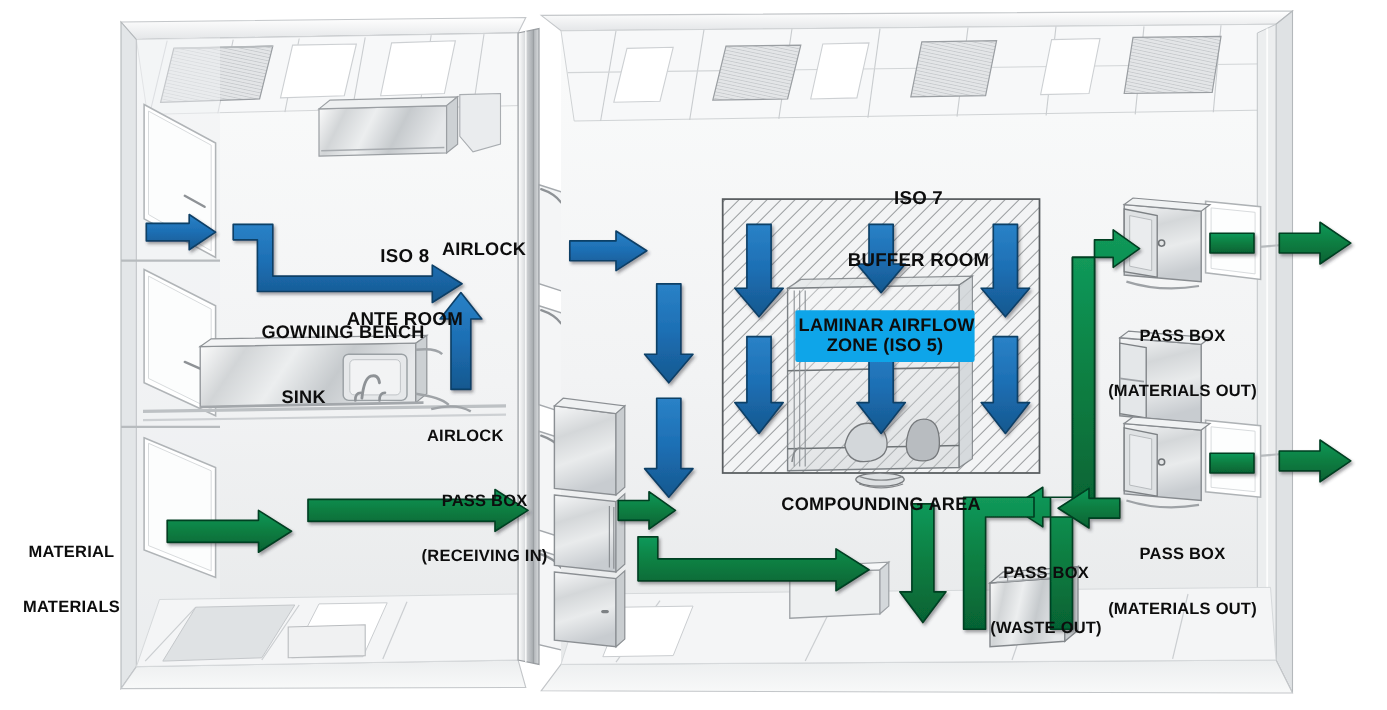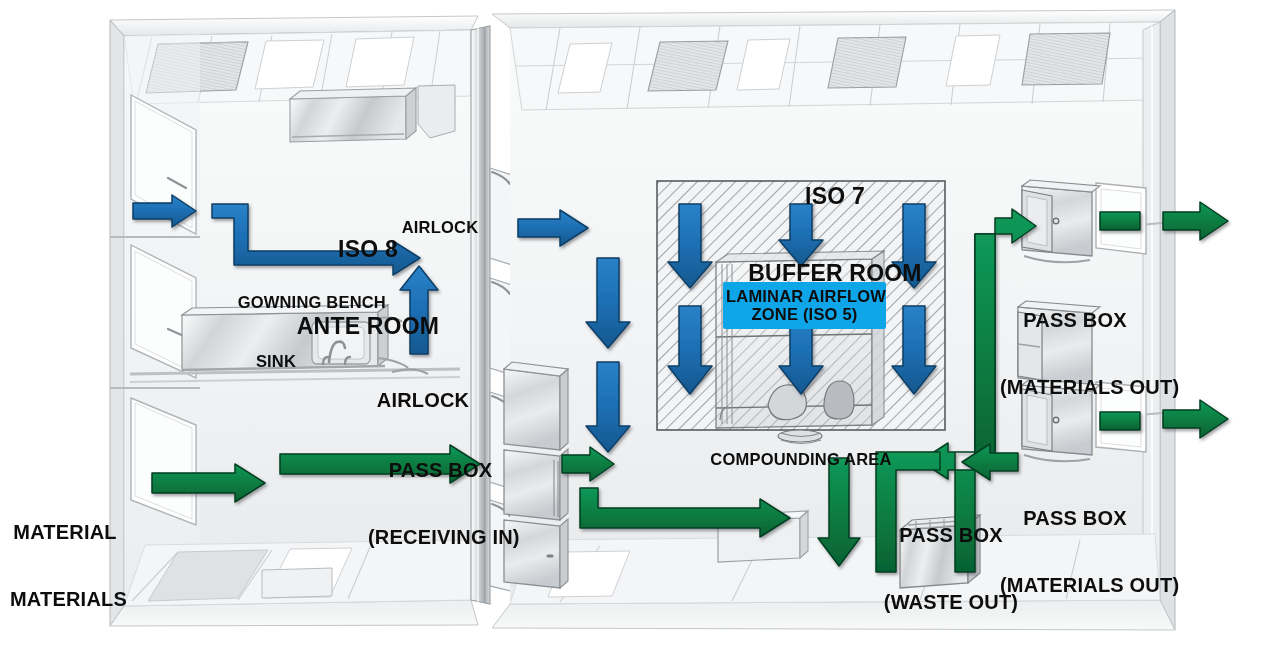--- a/index.html
+++ b/index.html
@@ -1,23 +1,23 @@
 <!DOCTYPE html>
 <html><head>
 <meta charset="utf-8">
 <style>
   html,body{margin:0;padding:0;background:#ffffff;}
   body{width:1261px;height:645px;overflow:hidden;font-family:"Liberation Sans",sans-serif;}
   #stage{position:relative;width:1261px;height:645px;background:#ffffff;}
   svg.layer{position:absolute;left:0;top:0;width:1261px;height:645px;}
   .lbl{position:absolute;color:#0d0d0d;font-weight:bold;font-family:"Liberation Sans",sans-serif;
        text-align:center;line-height:1.12;white-space:pre;letter-spacing:.2px;}
-  .lbl-20{font-size:23px;}
+  .lbl-20{font-size:17px;}
   .lbl-17{font-size:16.5px;}
-  .lbl-16{font-size:20px;}
+  .lbl-16{font-size:15px;}
 </style>
 </head>
 <body>
 
 <div id="stage">
 
   <svg class="layer" viewBox="0 0 1261 645">
     <defs>
       <linearGradient id="wallGrad" x1="0" y1="0" x2="0" y2="1">
         <stop offset="0%" stop-color="#fafbfb"></stop>
@@ -411,21 +411,21 @@
       <div>ISO 7</div>
       <div>BUFFER ROOM</div>
     </div>
 
     <div style="position:absolute;left:723px;top:282px;width:157px;padding:5px 3px;background:#0ea5e9;
                 border-radius:2px;text-align:center;">
       <div class="lbl lbl-17" style="position:static;width:auto;">LAMINAR AIRFLOW</div>
       <div class="lbl lbl-17" style="position:static;width:auto;">ZONE (ISO 5)</div>
     </div>
 
-    <div class="lbl lbl-16" style="left:10px;top:476px;width:110px;">
+    <div class="lbl lbl-16" style="left:10px;top:460px;width:110px;">
       <div>MATERIAL</div>
       <div>MATERIALS</div>
     </div>
 
     <div class="lbl lbl-17" style="left:206px;top:293px;width:180px;text-align:right;">GOWNING BENCH</div>
 
     <div class="lbl lbl-17" style="left:236px;top:352px;width:80px;">SINK</div>
 
     <div class="lbl lbl-17" style="left:390px;top:218px;width:100px;">AIRLOCK</div>
 

